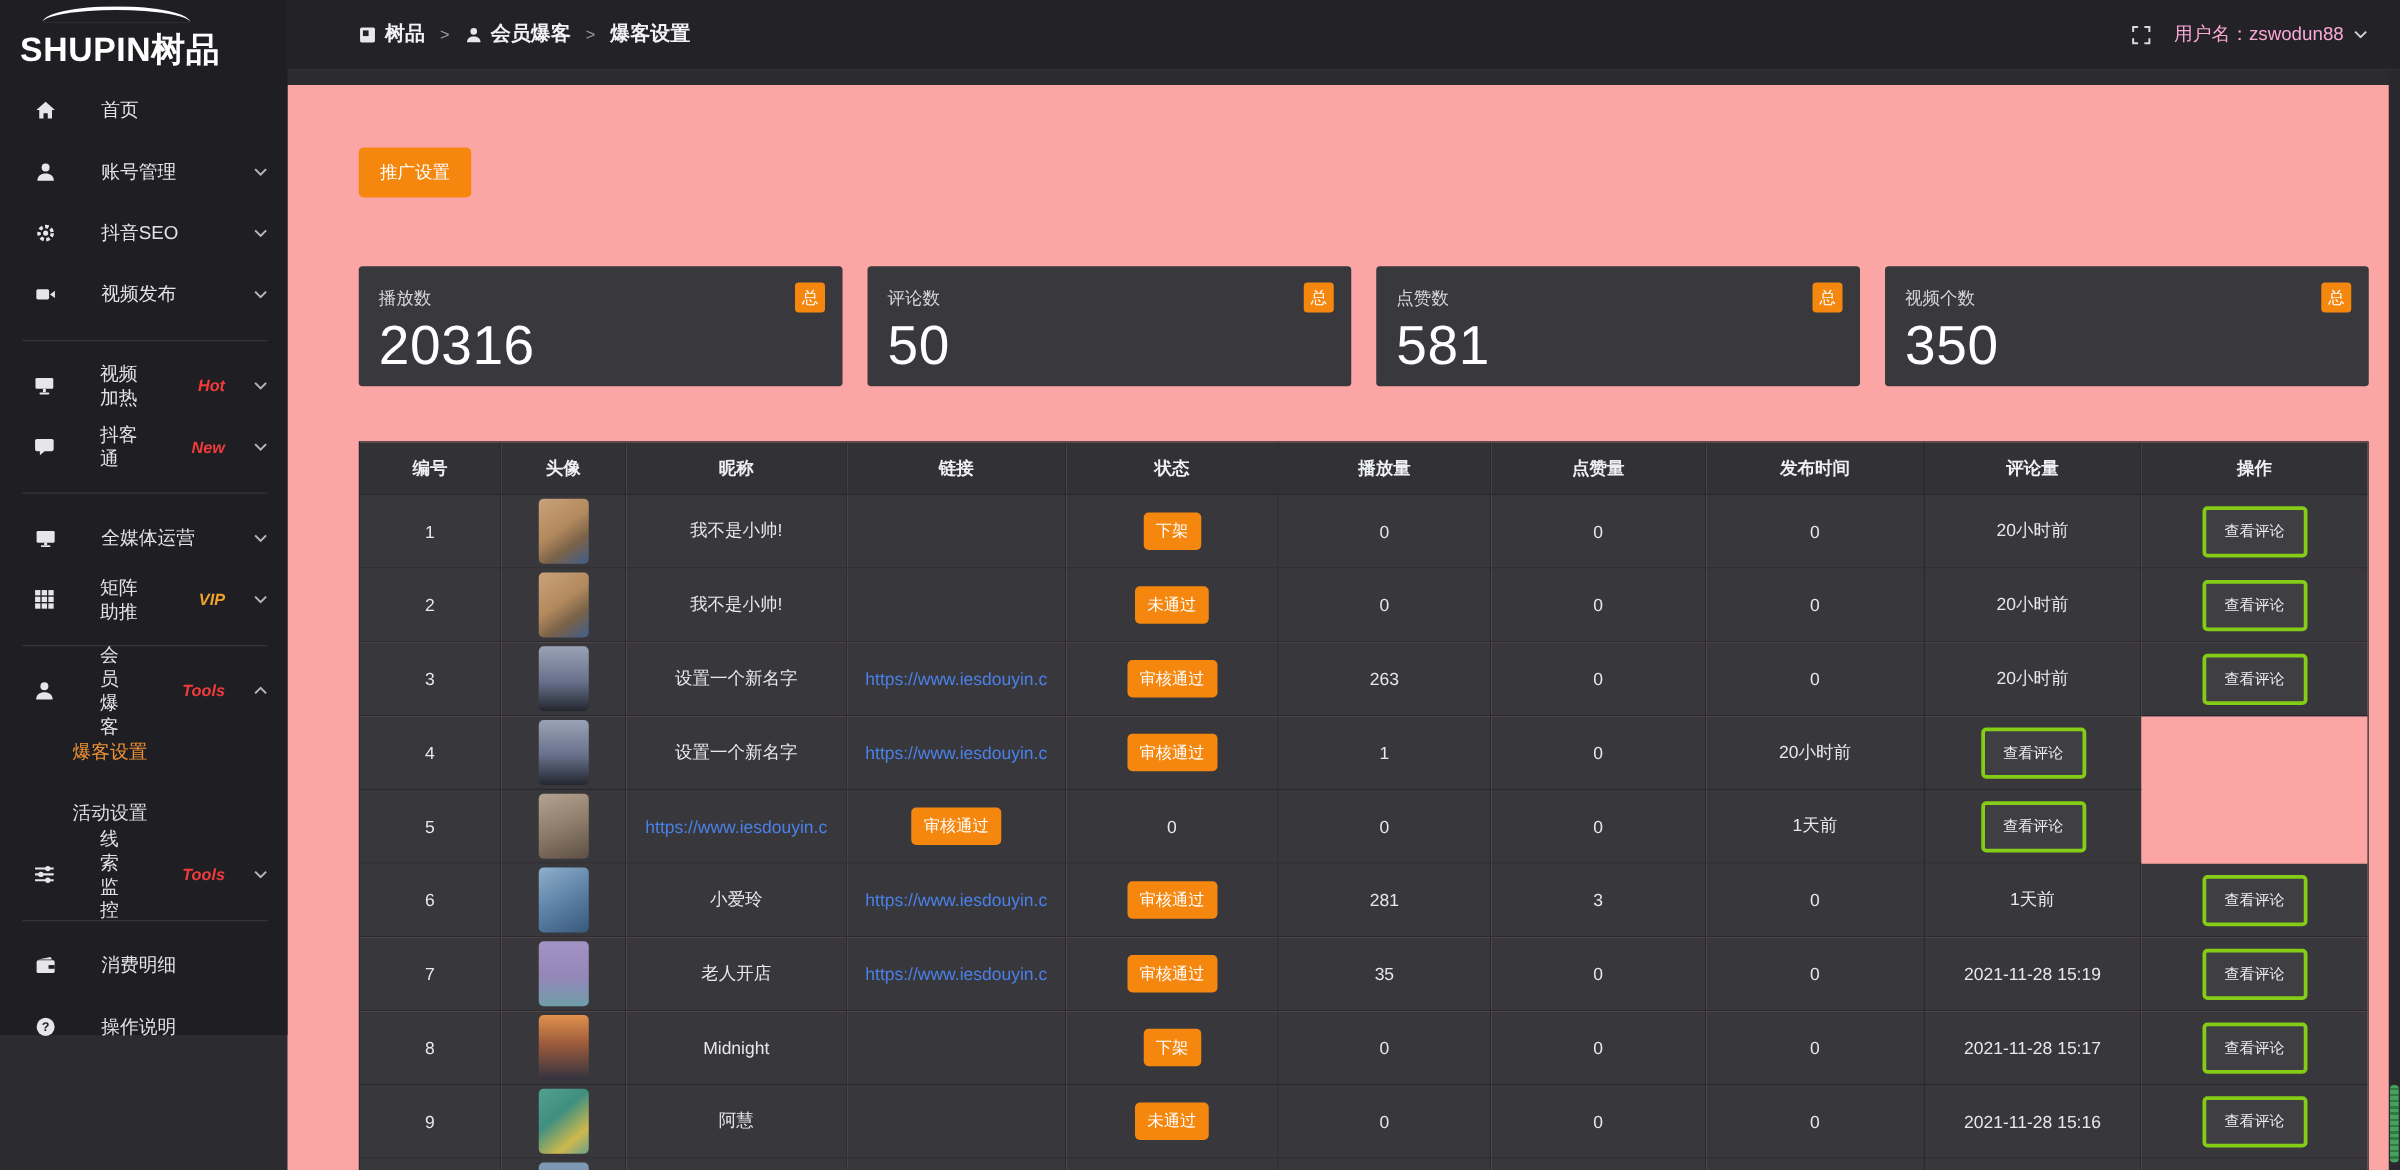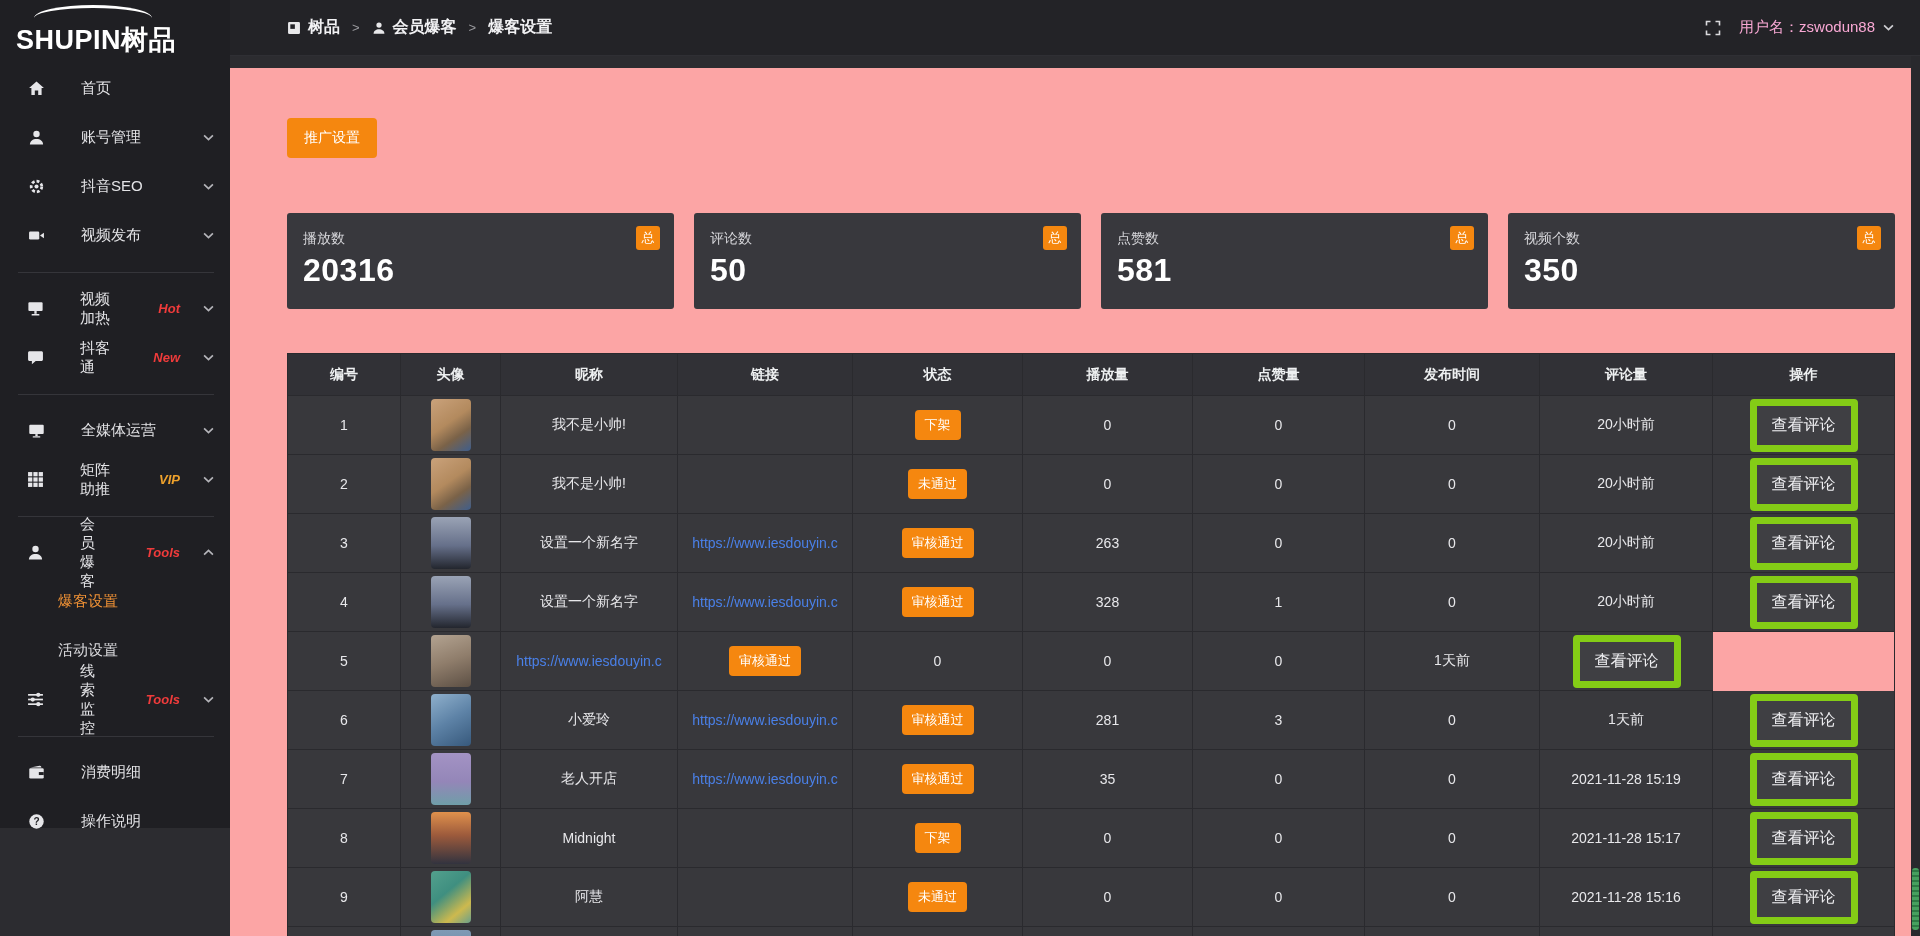--- a/index.html
+++ b/index.html
@@ -36,34 +36,34 @@
   .user-box { display:flex; align-items:center; gap:8px; cursor:pointer; }
   .user-box .chev { color:#cfcfd3; display:flex; }
   
   .content { position:absolute; left:230px; top:68px; width:1690px; height:880px; overflow:hidden;
     background:#fca5a5; padding:50px 25px 0 57px; }
   .promo-btn { background:#f5870f; color:#fff; border:none; border-radius:4px; height:40px;
     padding:0 17px; font-size:14px; cursor:pointer; font-family:inherit; }
   .cards { display:flex; gap:20px; margin-top:55px; }
   .card { flex:1; background:#38383d; border-radius:3px; height:96px; position:relative; padding:17px 16px 0; }
   .card-label { font-size:14px; color:#d6d6da; }
-  .card-value { font-size:32px; font-weight:bold; color:#fff; margin-top:4px; letter-spacing:.5px; }
+  .card-value { font-size:44px; font-weight:normal; color:#fff; margin-top:4px; letter-spacing:.5px; }
   .card-badge { position:absolute; top:13px; right:14px; min-width:24px; height:24px; background:#f5870f;
     color:#fff; font-size:13px; display:flex; align-items:center; justify-content:center; border-radius:3px; padding:0 4px; }
   
   .tbl { margin-top:44px; border:1px solid #2a2a2e; width:1608px; }
   .trow { display:grid; grid-template-columns:113px 100px 177px 175px 170px 170px 172px 175px 173px 181px; }
   .trow > div { background:#38383c; border-right:1px solid #2a2a2e; border-bottom:1px solid #2a2a2e;
     display:flex; align-items:center; justify-content:center; font-size:14px; height:59px; overflow:hidden; color:#e8e8eb; }
   .trow > div:last-child { border-right:none; }
   .thead > div { background:#313136; height:42px; font-weight:bold; color:#eef0f1; }
   .avatar { width:40px; height:52px; border-radius:4px; flex:none; }
   .badge-status { background:#f5870f; color:#fff; font-size:13px; padding:6px 10px; border-radius:4px; white-space:nowrap; }
   .cell-link { color:#4a80e8; white-space:nowrap; width:100%; text-align:center; cursor:pointer; }
-  .act-btn { background:rgba(255,255,255,.04); border:7px solid #84cc16; color:#ededf0; font-size:16px;
+  .act-btn { background:rgba(255,255,255,.04); border:3px solid #84cc16; color:#ededf0; font-size:12px;
     padding:9px 15px; border-radius:4px; cursor:pointer; white-space:nowrap; font-family:inherit;text-align:right; }
   
   .scrollbar { position:absolute; right:0; top:56px; width:9px; height:880px; background:#29292d; }
   .scroll-thumb { position:absolute; right:1px; top:812px; width:7px; height:62px; border-radius:3px;
     background:repeating-linear-gradient(0deg,#47a05f 0 3px,#2e7a45 3px 5px); }
 </style>
 </head>
 <body>
 
 <aside class="sidebar">
@@ -412,21 +412,20 @@
         <div>
           <div class="avatar" style="background: linear-gradient(rgb(154, 163, 181) 0%, rgb(102, 112, 138) 55%, rgb(35, 38, 46) 100%);"></div>
         </div>
         <div>设置一个新名字</div>
         <div>
           <span class="cell-link">https://www.iesdouyin.c</span>
         </div>
         <div>
           <span class="badge-status">审核通过</span>
         </div>
-        <div>328</div>
         <div>1</div>
         <div>0</div>
         <div>20小时前</div>
         <div>
           <button class="act-btn">查看评论</button>
         </div>
       </div>
       <div class="trow">
         <div>5</div>
         <div>

